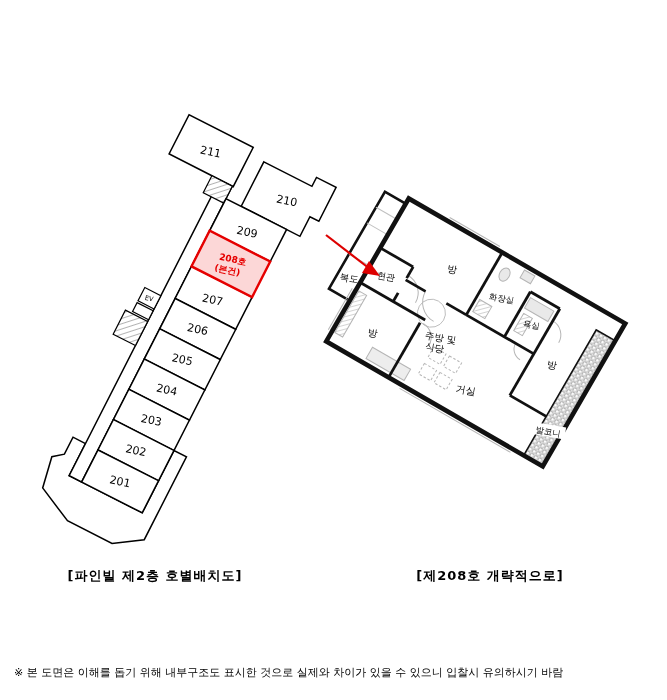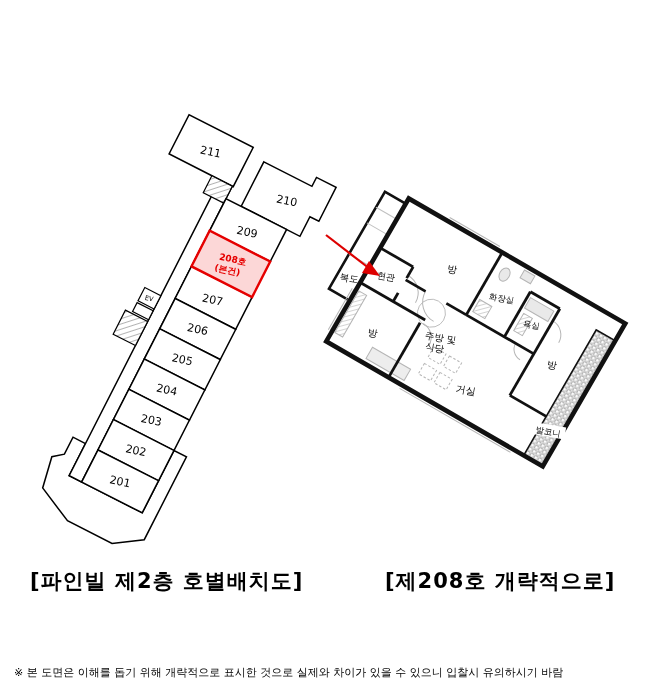--- a/index.html
+++ b/index.html
@@ -2,21 +2,21 @@
 <html><head>
 <meta charset="utf-8">
 <style>
   html,body{margin:0;padding:0;background:#fff;}
   .canvas{
     position:relative;width:667px;height:700px;background:#ffffff;
     font-family:"DejaVu Sans","Liberation Sans",sans-serif;overflow:hidden;
   }
   .svg-abs{position:absolute;}
   .caption{
-    position:absolute;font-weight:bold;font-size:21px;color:#000;
+    position:absolute;font-weight:bold;font-size:13px;color:#000;
     text-align:center;letter-spacing:1px;white-space:nowrap;
   }
   .caption-left{left:30px;top:567px;width:250px;}
   .caption-right{left:385px;top:567px;width:210px;}
   .disclaimer{
     position:absolute;left:14px;top:665px;width:645px;
     font-size:11px;color:#000;letter-spacing:0px;white-space:nowrap;
   }
   svg text{font-family:"DejaVu Sans","Liberation Sans",sans-serif;}
 </style>
@@ -175,15 +175,15 @@
     <g>
       <line x1="18" y1="93" x2="62" y2="127" stroke="#dd0000" stroke-width="2.2"></line>
       <polygon points="72,134 54,131 61,119" fill="#dd0000"></polygon>
     </g>
   </svg>
 
   <div class="caption caption-left">[파인빌 제2층 호별배치도]</div>
 
   <div class="caption caption-right">[제208호 개략적으로]</div>
 
-  <div class="disclaimer">※ 본 도면은 이해를 돕기 위해 개략적으로 표시한 것으로 실제와 차이가 있을 수 있으니 입찰시 유의하시기 바람</div>
+  <div class="disclaimer">※ 본 도면은 이해를 돕기 위해 내부구조도 표시한 것으로 실제와 차이가 있을 수 있으니 입찰시 유의하시기 바람</div>
 
 </div>
 
 </body></html>

